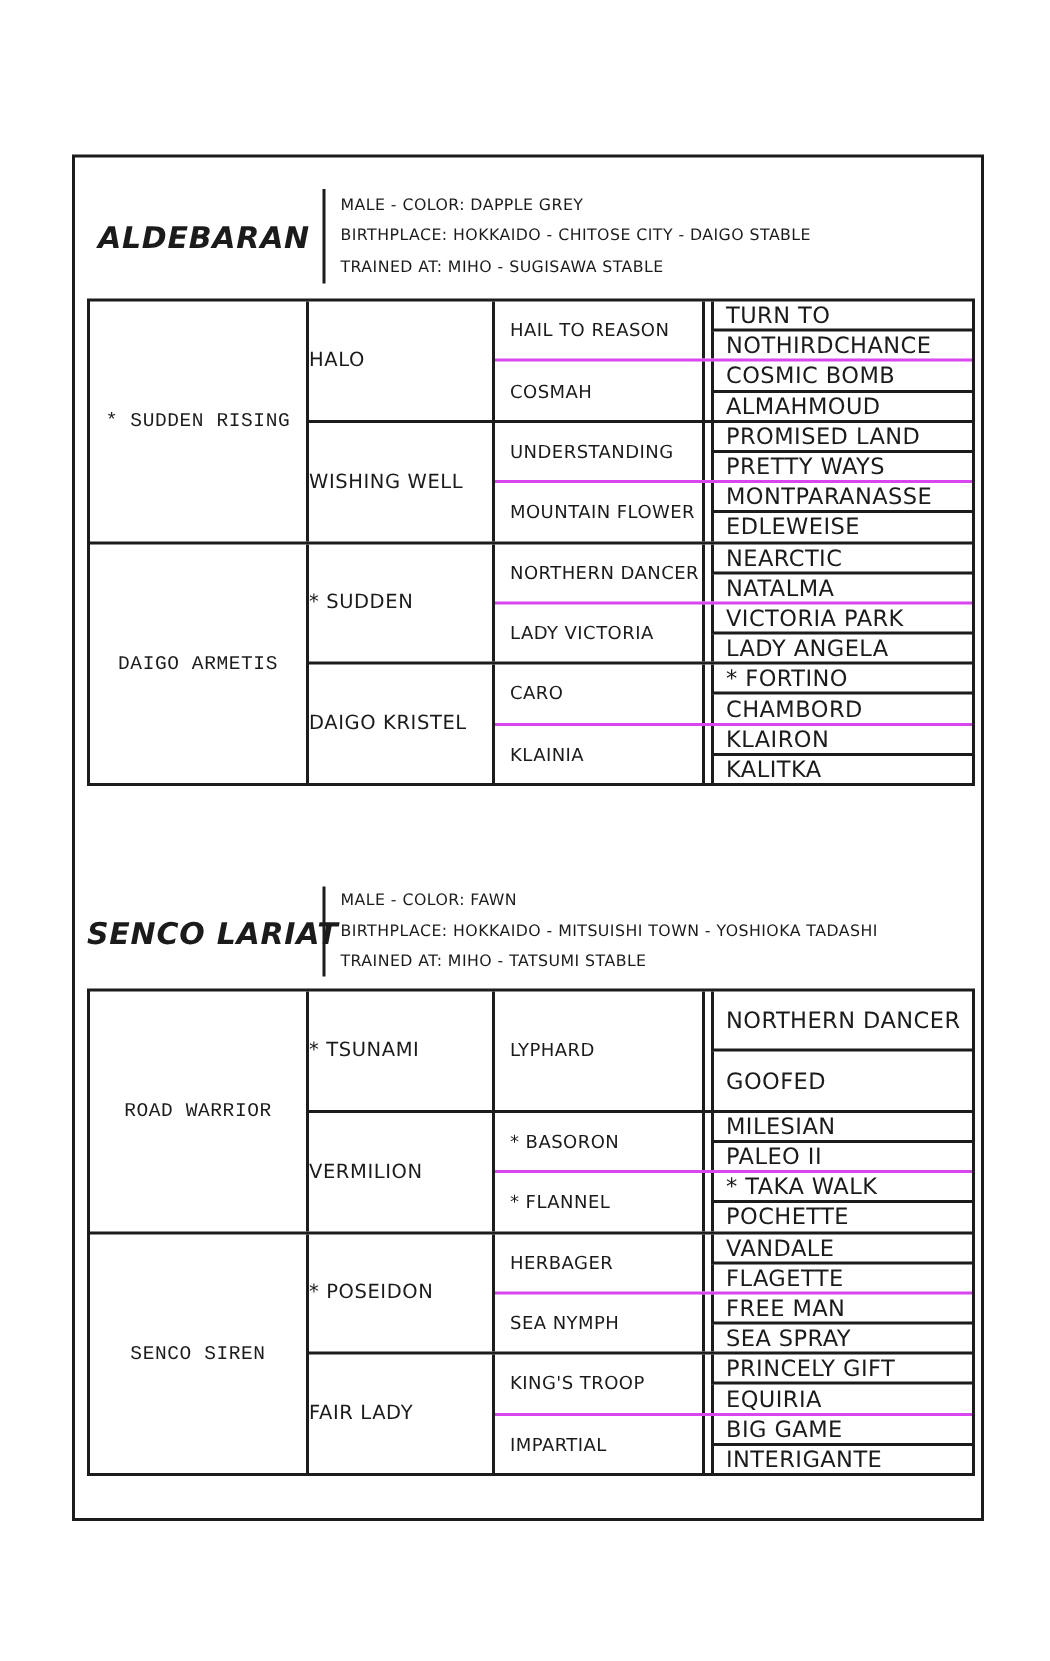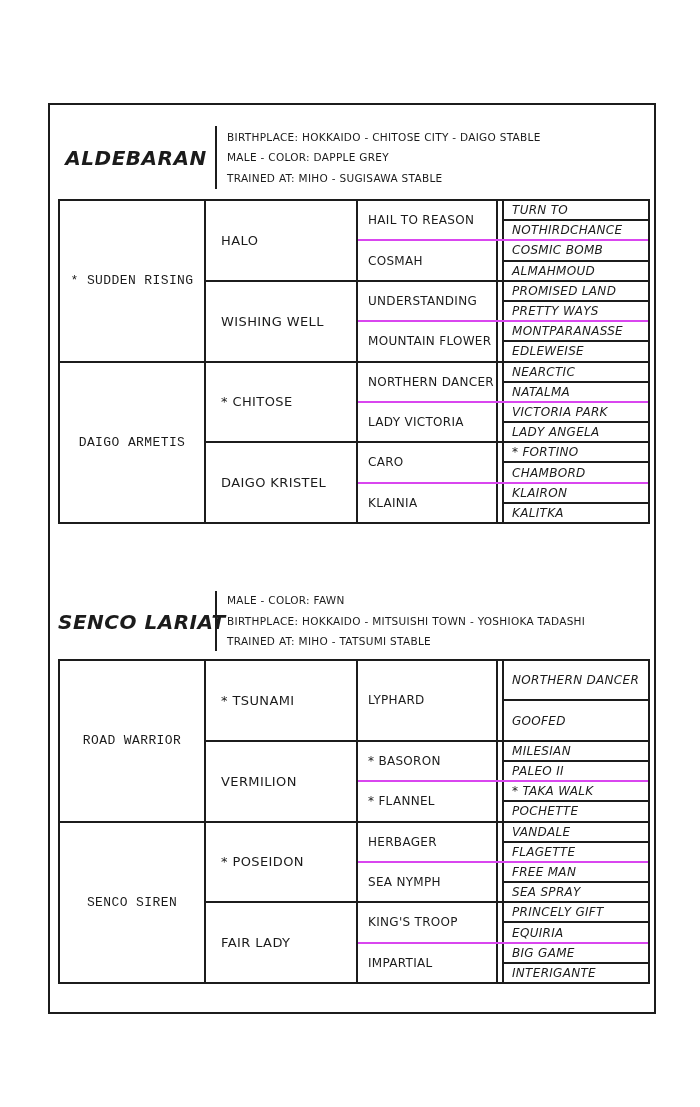--- a/index.html
+++ b/index.html
@@ -45,51 +45,51 @@
   .g1row + .g1row { border-top:2px solid #1c1c1c; }
   .g1cell {
     width:146px; border-right:2px solid #1c1c1c;
     display:flex; align-items:center; justify-content:center;
     font-size:13px; letter-spacing:0.4px; white-space:nowrap;font-family:Liberation Mono, monospace;
   }
   .g1sub { flex:1; display:flex; flex-direction:column; min-width:0; }
   .g2row { flex:1; display:flex; min-height:0; }
   .g2row + .g2row { border-top:2px solid #1c1c1c; }
   .g2cell {
-    width:152px; border-right:2px solid #1c1c1c; padding-left:15px;
+    width:124px; border-right:2px solid #1c1c1c; padding-left:0;
     display:flex; align-items:center;
     font-size:13px; letter-spacing:0.4px; white-space:nowrap;
   }
   .g2sub { flex:1; display:flex; flex-direction:column; min-width:0; }
   .g3row { flex:1; display:flex; min-height:0; }
   .g3row + .g3row { border-top:2px solid #d946ef; }
   .g3cell {
     width:140px; border-right:2px solid #1c1c1c; padding-left:10px;
     display:flex; align-items:center;
     font-size:12px; letter-spacing:0.3px; white-space:nowrap;
   }
   .g4col { flex:1; display:flex; flex-direction:column; padding-left:4px; min-width:0; }
   .g4cell {
     flex:1; border-left:2px solid #1c1c1c;
     display:flex; align-items:center; padding-left:8px;
-    font-size:12px; letter-spacing:0.3px; white-space:nowrap;font-style:italic;
+    font-size:15px; letter-spacing:0.3px; white-space:nowrap;
   }
   .g4cell:first-child { border-bottom:2px solid #1c1c1c; }
 </style>
 </head>
 <body>
 
 <div class="sheet">
 
   <div class="horse-header" id="header-0">
     <div class="title" style="top:20px">ALDEBARAN</div>
     <div class="vline"></div>
     <div class="info">
+      <div>MALE - COLOR: DAPPLE GREY</div>
       <div>BIRTHPLACE: HOKKAIDO - CHITOSE CITY - DAIGO STABLE</div>
-      <div>MALE - COLOR: DAPPLE GREY</div>
       <div>TRAINED AT: MIHO - SUGISAWA STABLE</div>
     </div>
   </div>
 
   <div class="ped-table" id="table-0">
     <div class="g1row">
       <div class="g1cell">* SUDDEN RISING</div>
       <div class="g1sub">
         <div class="g2row">
           <div class="g2cell">HALO</div>
@@ -128,21 +128,21 @@
               </div>
             </div>
           </div>
         </div>
       </div>
     </div>
     <div class="g1row">
       <div class="g1cell">DAIGO ARMETIS</div>
       <div class="g1sub">
         <div class="g2row">
-          <div class="g2cell">* CHITOSE</div>
+          <div class="g2cell">* SUDDEN</div>
           <div class="g2sub">
             <div class="g3row">
               <div class="g3cell">NORTHERN DANCER</div>
               <div class="g4col">
                 <div class="g4cell">NEARCTIC</div>
                 <div class="g4cell">NATALMA</div>
               </div>
             </div>
             <div class="g3row">
               <div class="g3cell">LADY VICTORIA</div>

